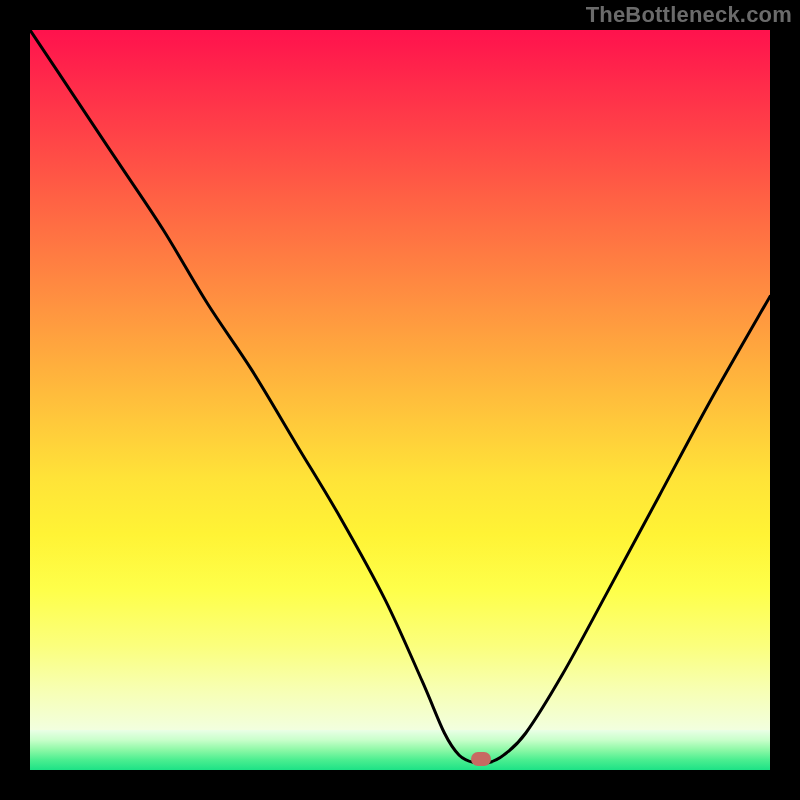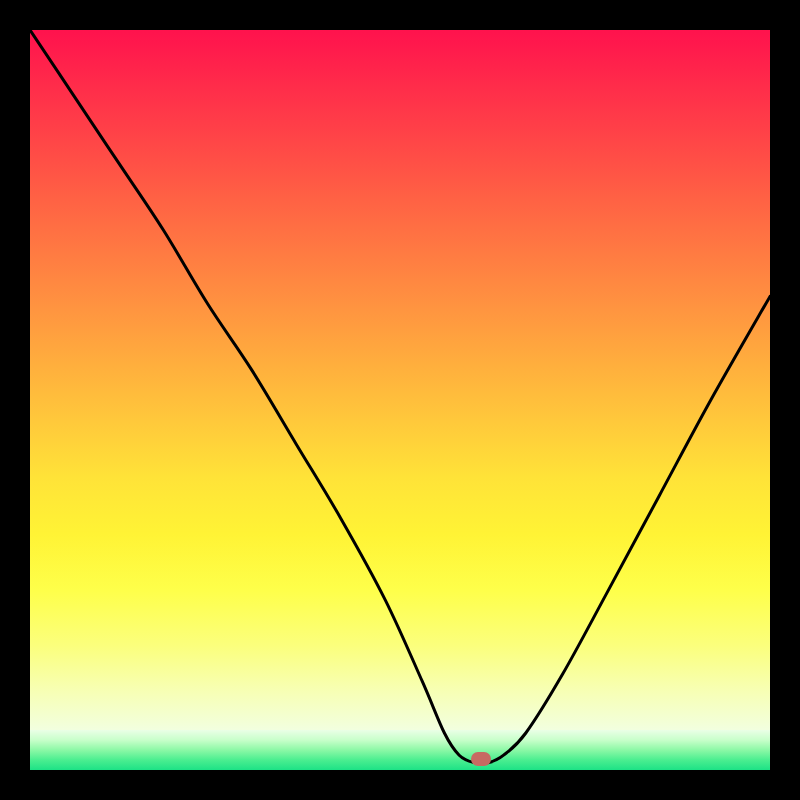--- a/index.html
+++ b/index.html
@@ -86,20 +86,21 @@
     height: 14px;
     border-radius: 7px;
     z-index: 5;
   }
 </style>
 </head>
 <body>
 
 <div class="frame">
 
+  <div class="watermark">TheBottleneck.com</div>
 
   <div class="plot-area">
     <div class="gradient-stack grad-main"></div>
     <div class="gradient-stack grad-green"></div>
   </div>
 
   <svg class="curve" viewBox="0 0 740 740" preserveAspectRatio="none">
     <path d="M 0 0 C 7.3999999999999995 11.100000000000003 29.6 44.40000000000002 44.4 66.60000000000002 C 59.199999999999996 88.80000000000003 74 111.00000000000004 88.8 133.20000000000005 C 103.6 155.40000000000006 118.39999999999999 176.36666666666673 133.2 199.80000000000007 C 148 223.2333333333334 162.79999999999998 250.3666666666667 177.6 273.8 C 192.4 297.23333333333335 207.2 316.96666666666664 222 340.4 C 236.8 363.8333333333333 251.59999999999997 389.7333333333333 266.4 414.4 C 281.2 439.06666666666666 296 462.5 310.8 488.4 C 325.6 514.3 341.6333333333333 542.6666666666666 355.2 569.8 C 368.76666666666665 596.9333333333333 382.33333333333337 629 392.20000000000005 651.2 C 402.0666666666667 673.4000000000001 408.23333333333335 690.6666666666666 414.40000000000003 703 C 420.5666666666667 715.3333333333334 424.26666666666665 720.2666666666667 429.2 725.2 C 434.1333333333333 730.1333333333334 439.06666666666666 731.3666666666667 444 732.6 C 448.93333333333334 733.8333333333334 453.8666666666667 733.8333333333334 458.8 732.6 C 463.73333333333335 731.3666666666667 467.43333333333334 730.1333333333334 473.6 725.2 C 479.7666666666667 720.2666666666667 485.93333333333334 716.5666666666667 495.8 703 C 505.6666666666667 689.4333333333333 519.2333333333332 667.2333333333333 532.8 643.8 C 546.3666666666667 620.3666666666666 561.1666666666667 592 577.2 562.4 C 593.2333333333333 532.8 611.7333333333333 498.26666666666665 629 466.2 C 646.2666666666667 434.1333333333333 662.3000000000001 403.3 680.8000000000001 370 C 699.3000000000001 336.7 730.1333333333333 283.66666666666663 740 266.4" fill="none" stroke="#000000" stroke-width="3" stroke-linejoin="round" stroke-linecap="round"></path>
   </svg>
 

